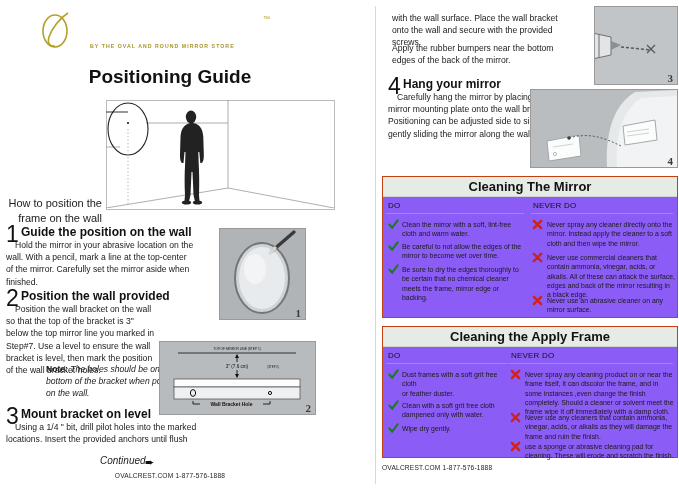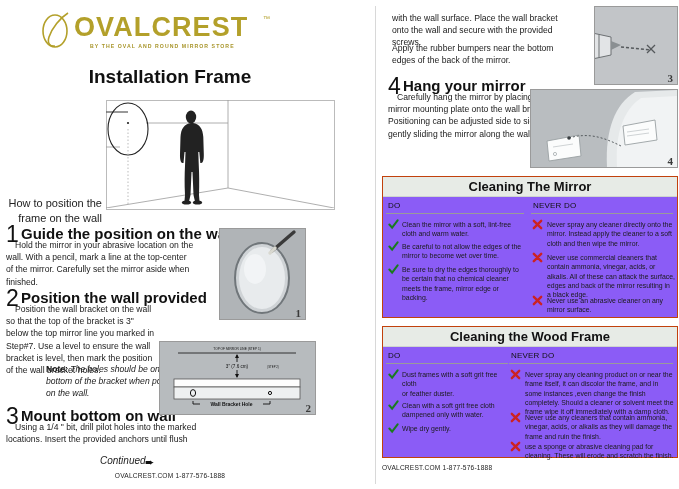--- a/index.html
+++ b/index.html
@@ -52,21 +52,21 @@
   }
 
   
   .step{position:absolute;}
   .step .num{
     position:absolute;left:0;top:0;
     font-size:23px;line-height:20px;color:#111;font-weight:400;
   }
   .step .head{
     position:absolute;left:15px;top:1px;
-    font-size:15px;font-weight:bold;color:#111;white-space:nowrap;
+    font-size:12px;font-weight:bold;color:#111;white-space:nowrap;
   }
   .step .body{
     position:absolute;left:0;top:15px;
     font-size:8.6px;line-height:1.42;color:#1a1a1a;
   }
   .indent{display:inline-block;width:9px;}
   .note-lbl{font-weight:bold;font-style:normal;}
   .note-txt{font-style:italic;}
 
   
@@ -115,26 +115,25 @@
 
   <div class="vrule"></div>
 
   <div class="col-left">
 
     <div class="logo-wrap">
       <svg class="logo-mark" viewBox="0 0 40 40">
         <ellipse cx="17" cy="21" rx="12" ry="16" fill="none" stroke="#b3a02a" stroke-width="1.6"></ellipse>
         <path d="M30 3 C22 8 14 18 11 27 C9 33 12 37 17 36" fill="none" stroke="#b3a02a" stroke-width="1.6"></path>
       </svg>
-      <div class="logo-word">OVALCREST</div>
       <div class="logo-tm">™</div>
       <div class="logo-sub">BY THE OVAL AND ROUND MIRROR STORE</div>
     </div>
 
-    <div class="guide-title">Installation Frame</div>
+    <div class="guide-title">Positioning Guide</div>
 
     <div class="room-box"></div>
     <div class="room-box2"></div>
     <svg class="room-svg" viewBox="0 0 228 108">
 
       <line x1="122" y1="0" x2="122" y2="88" stroke="#9a9a9a" stroke-width="0.8"></line>
       <line x1="122" y1="88" x2="0" y2="108" stroke="#9a9a9a" stroke-width="0.8"></line>
       <line x1="122" y1="88" x2="228" y2="108" stroke="#9a9a9a" stroke-width="0.8"></line>
 
       <line x1="40" y1="23" x2="122" y2="23" stroke="#9a9a9a" stroke-width="0.8"></line>
@@ -164,21 +163,21 @@
 
     <div class="step" style="left:6px;top:288px;width:160px;">
       <div class="num">2</div>
       <div class="head">Position the wall provided</div>
       <div class="body" style="width:152px;"><span class="indent"></span><span>Position the wall bracket on the wall so that the top of the bracket is 3" below the top mirror line you marked in Step#7. Use a level to ensure the wall bracket is level, then mark the position of the wall bracket holes.</span></div>
       <div class="body" style="top:75px;width:152px;margin-left:40px;"><span class="note-lbl">Note:</span><span class="note-txt"> The holes should be on the bottom of the bracket when positioned on the wall.</span></div>
     </div>
 
     <div class="step" style="left:6px;top:406px;width:180px;">
       <div class="num">3</div>
-      <div class="head">Mount bottom on wall</div>
+      <div class="head">Mount bracket on level</div>
       <div class="body" style="width:194px;"><span class="indent"></span><span>Using a 1/4 " bit, drill pilot holes into the marked locations. Insert the provided anchors until flush</span></div>
     </div>
 
     <div class="photo" style="left:219px;top:228px;width:85px;height:90px;">
       <svg viewBox="0 0 85 90" style="width:85px;height:90px;">
         <rect width="85" height="90" fill="#b0b4b7"></rect>
         <ellipse cx="42" cy="49" rx="27" ry="35" fill="#cfd3d6" stroke="#70767a" stroke-width="2"></ellipse>
         <ellipse cx="42" cy="49" rx="23" ry="31" fill="#e8ebed"></ellipse>
         <ellipse cx="35" cy="40" rx="11" ry="15" fill="#f4f6f7" opacity="0.8"></ellipse>
         <line x1="52" y1="22" x2="74" y2="3" stroke="#3a3a3a" stroke-width="3.4" stroke-linecap="round"></line>
@@ -295,21 +294,21 @@
         </svg>
       <div class="tip" style="left:164px;top:76px;width:128px;">Never use commercial cleaners that contain ammonia, vinegar, acids, or alkalis. All of these can attack the surface, edges and back of the mirror resulting in a black edge.</div>
 
       <svg class="mk" style="left:149px;top:118px;" viewBox="0 0 12 12">
           <path d="M2 2 L10 10 M10 2 L2 10" stroke="#cc2222" stroke-width="2.6" stroke-linecap="round"></path>
         </svg>
       <div class="tip" style="left:164px;top:119px;width:128px;">Never use an abrasive cleaner on any mirror surface.</div>
     </div>
 
     <div class="panel" style="left:4px;top:326px;width:294px;height:130px;">
-      <div class="panel-head">Cleaning the Wood Frame</div>
+      <div class="panel-head">Cleaning the Apply Frame</div>
       <div class="colhead" style="left:5px;top:24px;">DO</div>
       <div class="colrule" style="left:3px;top:36px;width:122px;"></div>
       <div class="colhead" style="left:128px;top:24px;">NEVER DO</div>
       <div class="colrule" style="left:126px;top:36px;width:164px;"></div>
 
       <svg class="mk" style="left:5px;top:42px;" viewBox="0 0 12 12">
           <path d="M1.5 6 L4.5 9.5 L10.5 1.5" stroke="#1a7a1f" stroke-width="2.2" fill="none" stroke-linecap="round"></path>
         </svg>
       <div class="tip" style="left:19px;top:43px;width:104px;white-space:pre-line;">Dust frames with a soft grit free cloth
 or feather duster.</div>

